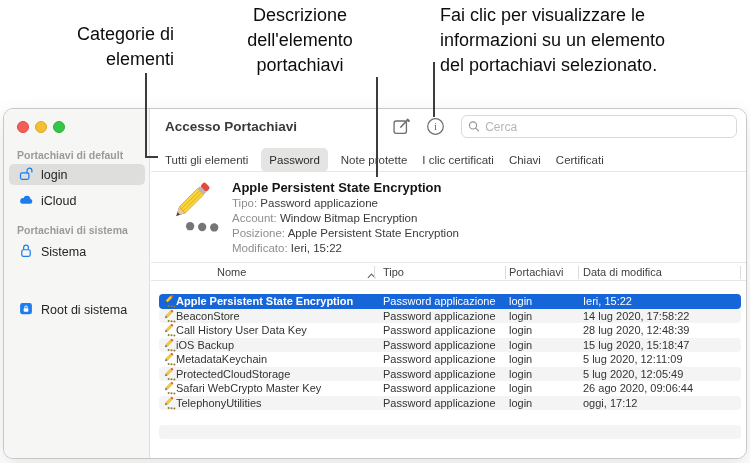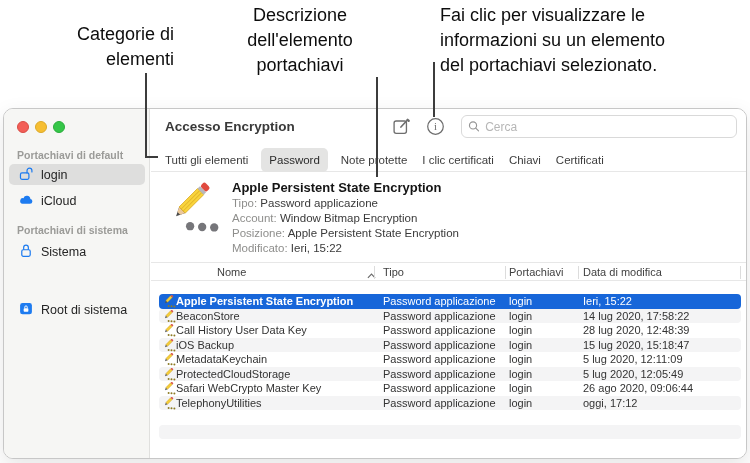--- a/index.html
+++ b/index.html
@@ -156,21 +156,21 @@
             <rect x="2.2" y="2.2" width="12.6" height="12" rx="2.6" fill="#1d7bf0"></rect>
             <rect x="6" y="7.8" width="5" height="3.6" rx="0.8" fill="#fff"></rect>
             <path d="M7.2 7.8 V6.5 a1.3 1.3 0 0 1 2.6 0 V7.8" fill="none" stroke="#fff" stroke-width="1"></path>
           </svg>
         </span>
         <span>Root di sistema</span>
       </div>
     </div>
 
     <div class="main">
-      <div class="win-title">Accesso Encryption</div>
+      <div class="win-title">Accesso Portachiavi</div>
 
       <div class="tool-btn btn-compose">
         <svg width="19" height="19" viewBox="0 0 20 20">
           <rect x="2.2" y="4.2" width="13" height="13" rx="2.2" fill="none" stroke="#6e6e6e" stroke-width="1.4"></rect>
           <path d="M9.4 10.6 L16 3.4" stroke="#6e6e6e" stroke-width="1.7" stroke-linecap="round"></path>
           <path d="M16.4 2.9 l1.2 1.2" stroke="#6e6e6e" stroke-width="2.4" stroke-linecap="round"></path>
         </svg>
       </div>
 
       <div class="tool-btn btn-info">

